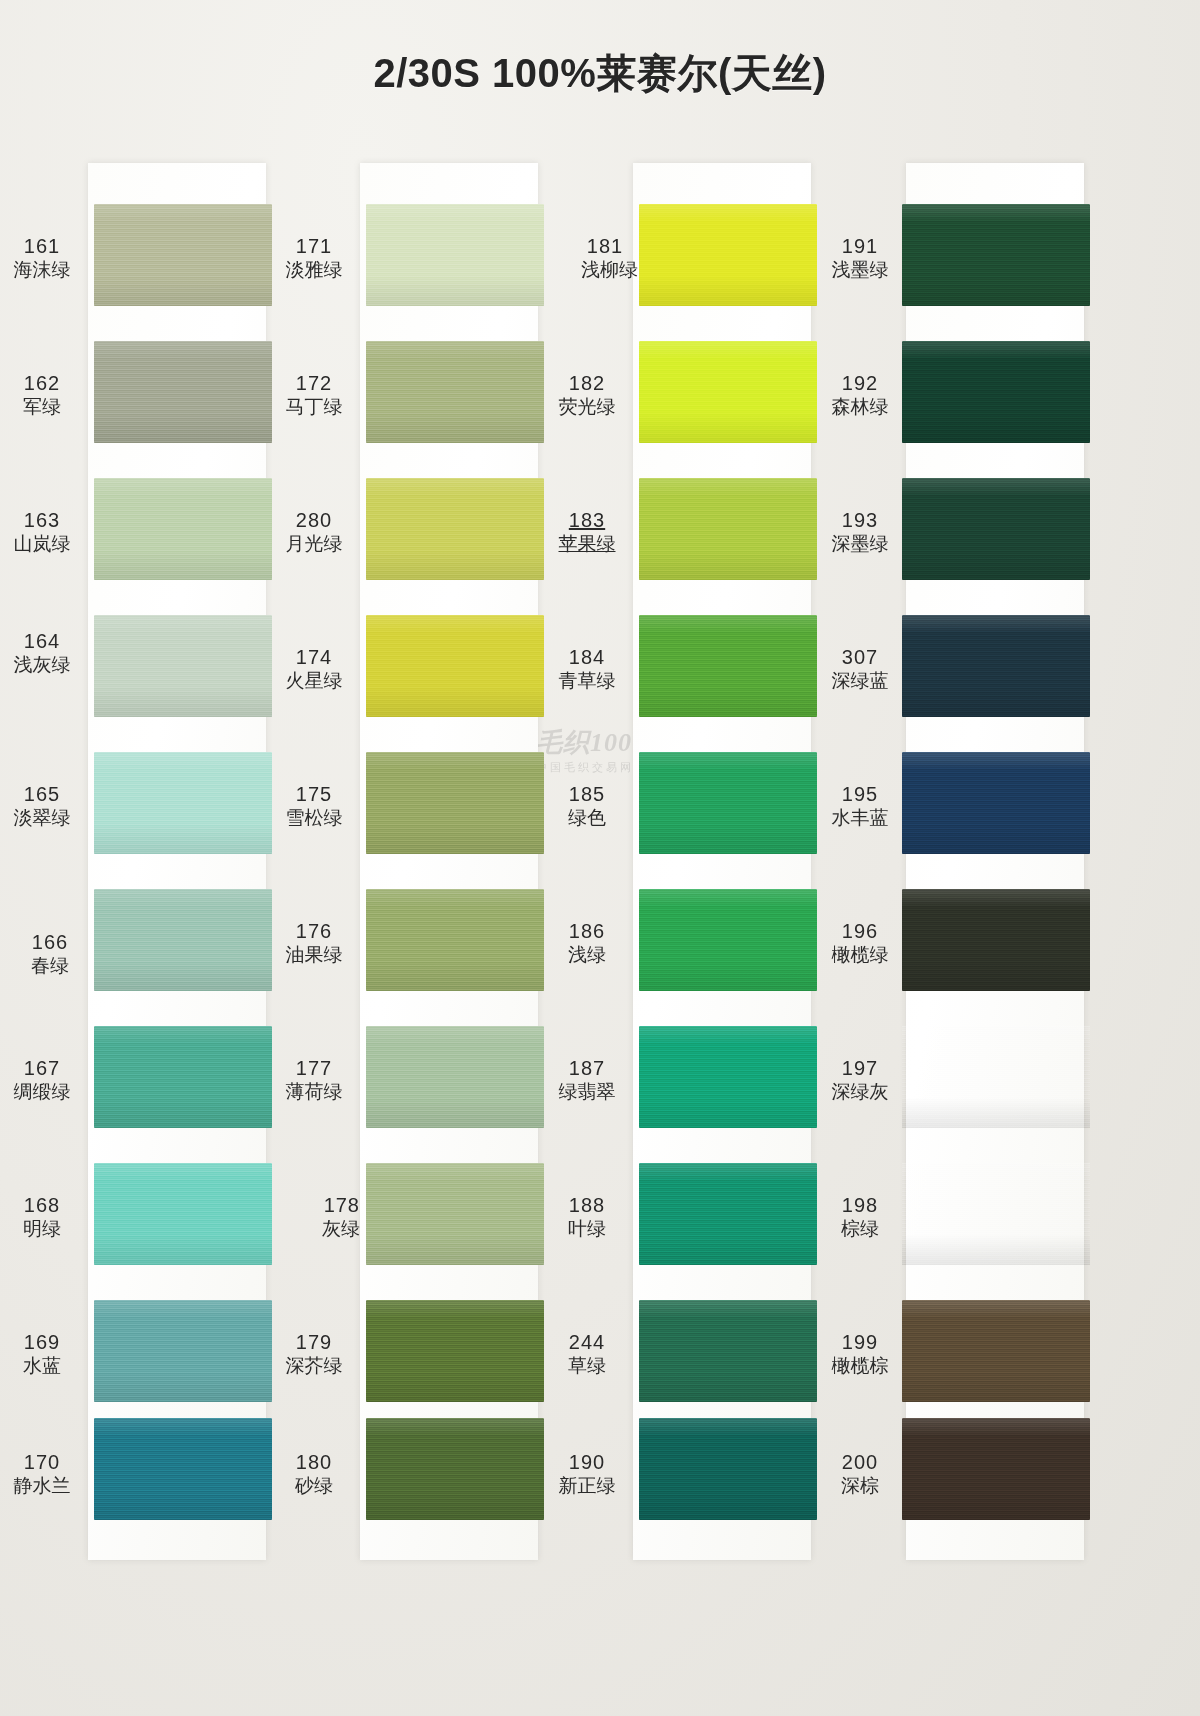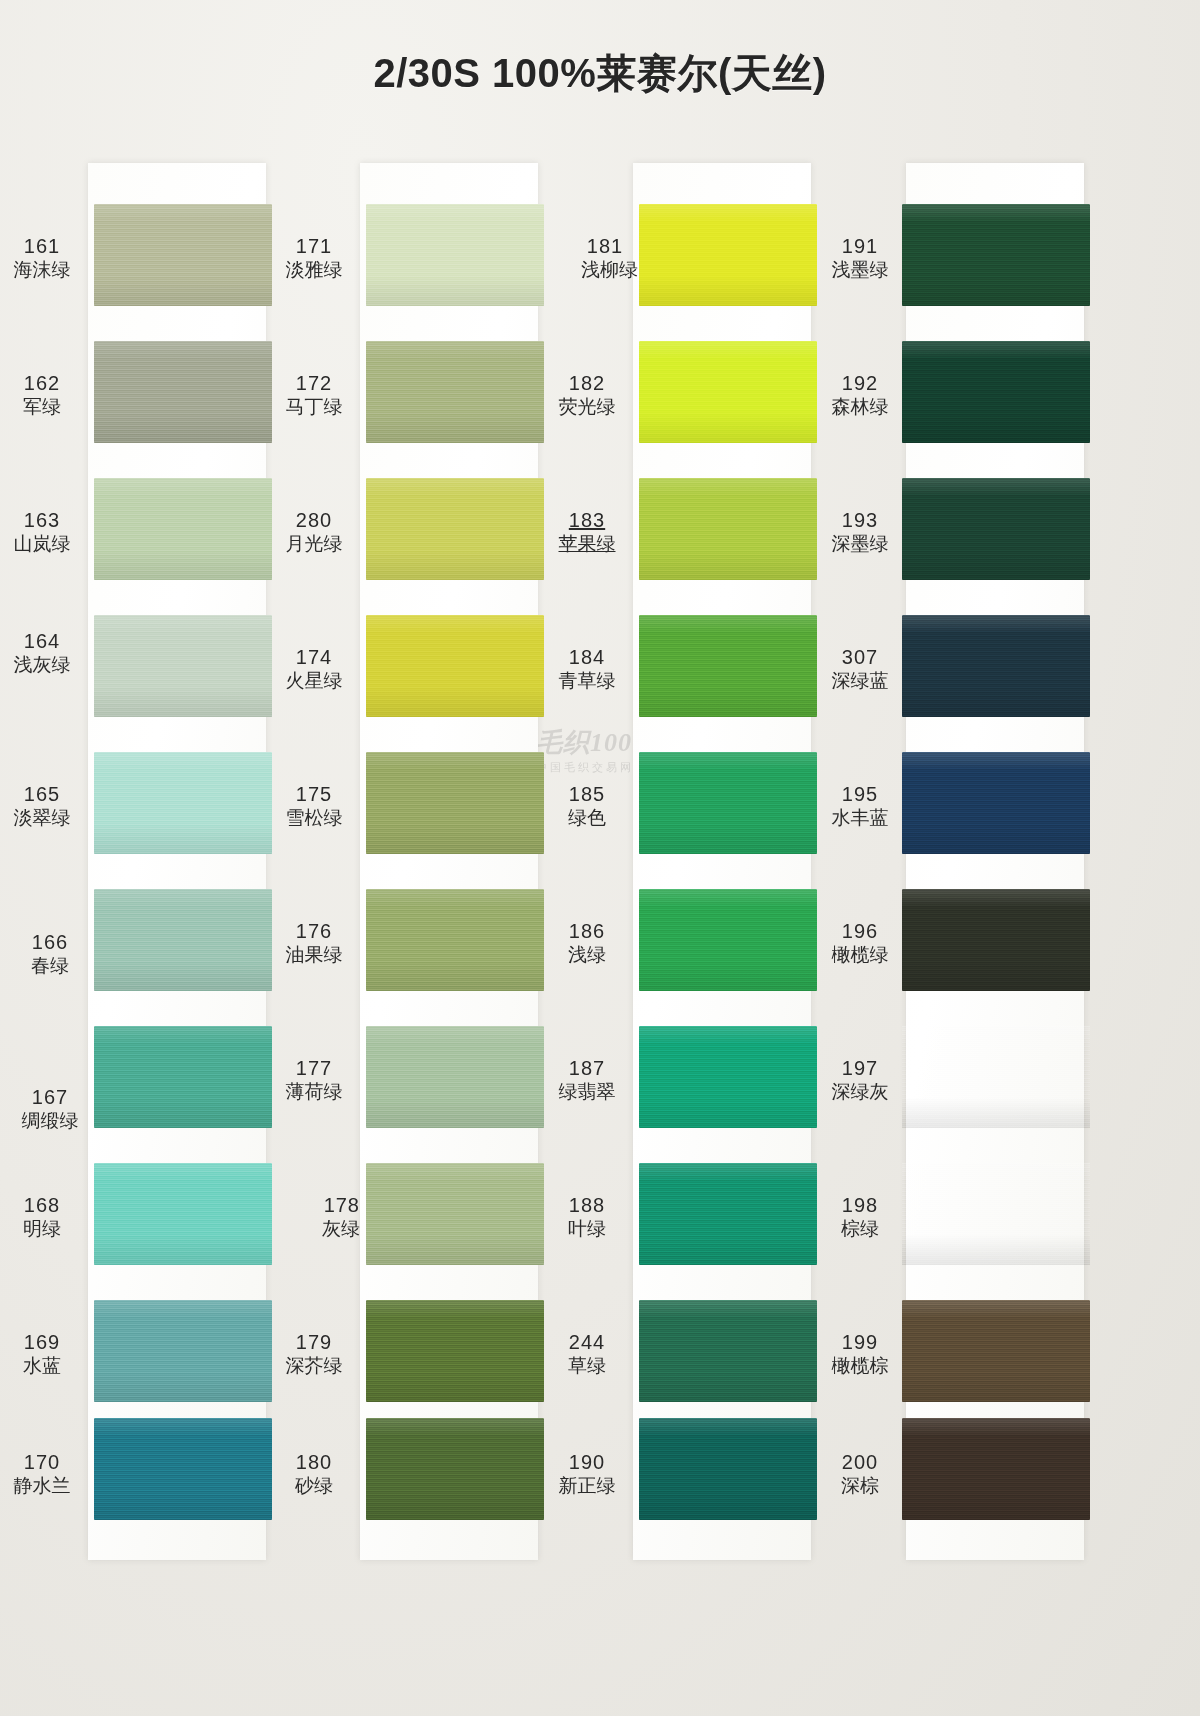--- a/index.html
+++ b/index.html
@@ -156,21 +156,21 @@
       <div class="label" style="top: 620px; left: 0px;">
         <span class="code">165</span>
         <span class="name">淡翠绿</span>
       </div>
       <div class="swatch sw-right" title="166 春绿" style="top: 726px; background: rgb(156, 197, 180);"></div>
       <div class="label" style="top: 757px; left: 8px; margin-top: 11px;">
         <span class="code">166</span>
         <span class="name">春绿</span>
       </div>
       <div class="swatch sw-right" title="167 绸缎绿" style="top: 863px; background: rgb(74, 171, 146);"></div>
-      <div class="label" style="top: 894px; left: 8px; margin-top: 29px;">
+      <div class="label" style="top: 894px; left: 0px;">
         <span class="code">167</span>
         <span class="name">绸缎绿</span>
       </div>
       <div class="swatch sw-right" title="168 明绿" style="top: 1000px; background: rgb(111, 210, 192);"></div>
       <div class="label" style="top: 1031px; left: 0px;">
         <span class="code">168</span>
         <span class="name">明绿</span>
       </div>
       <div class="swatch sw-right" title="169 水蓝" style="top: 1137px; background: rgb(100, 168, 167);"></div>
       <div class="label" style="top: 1168px; left: 0px;">

